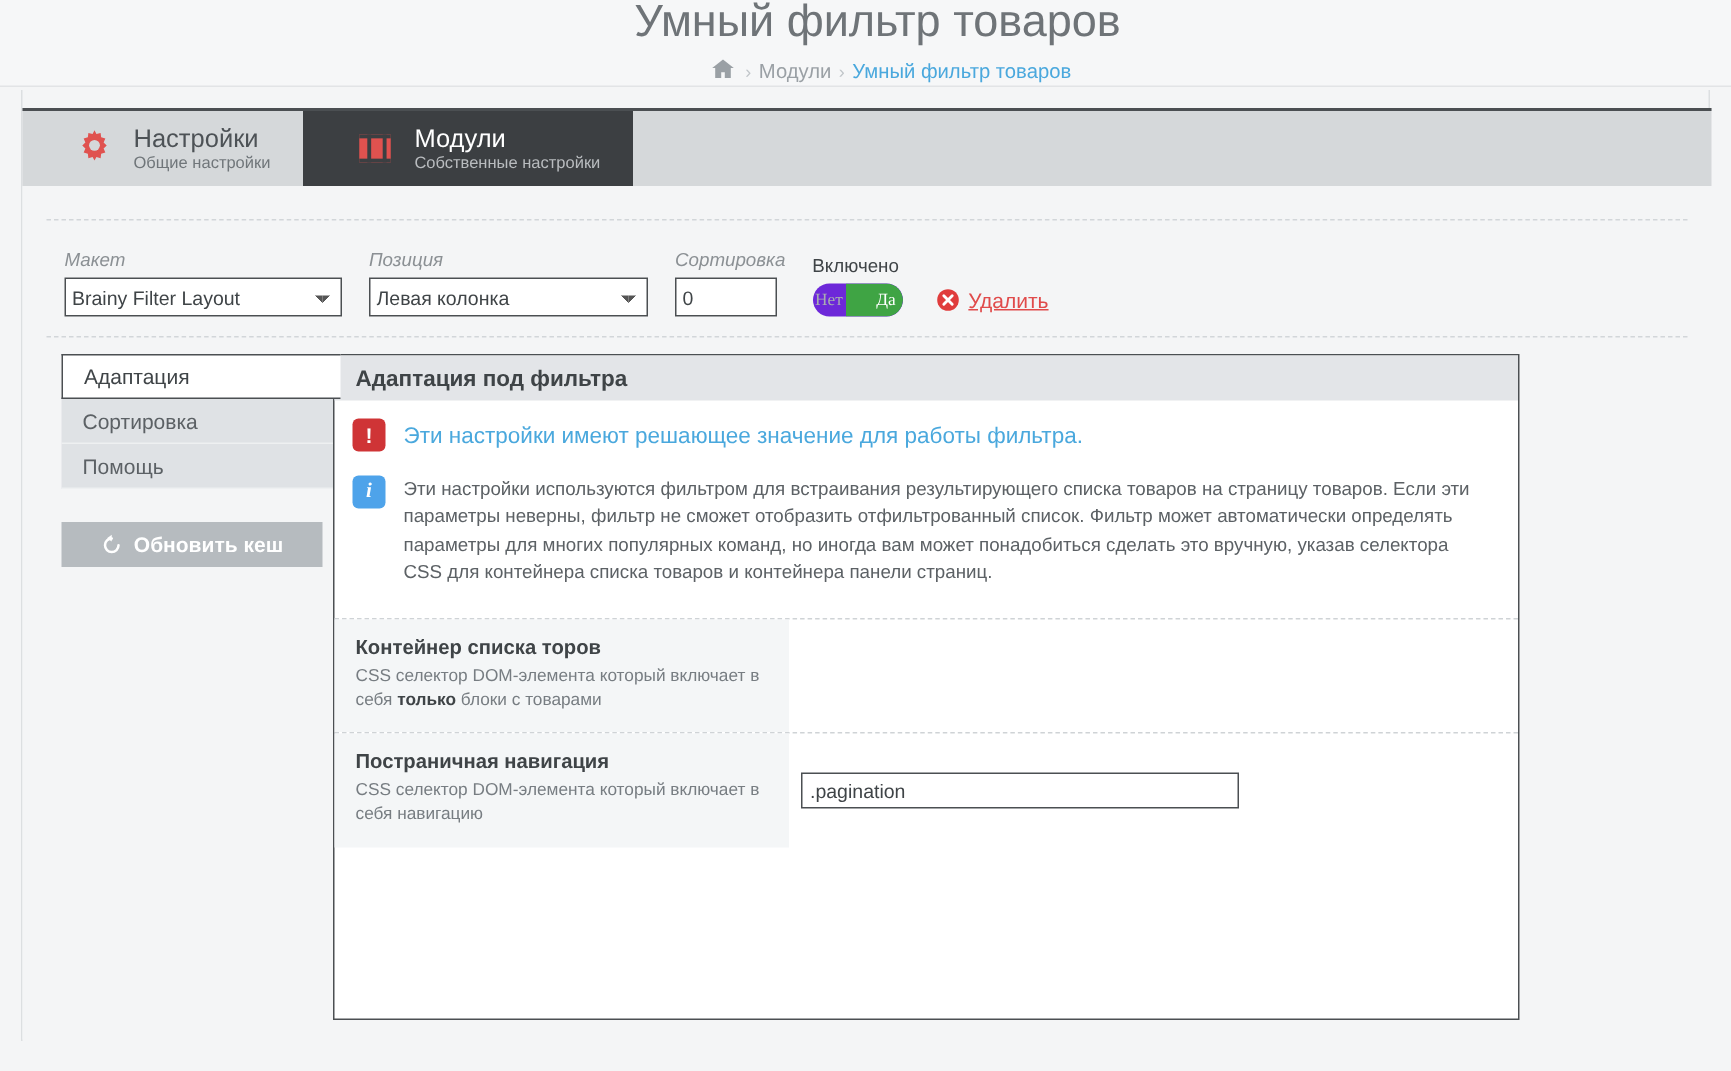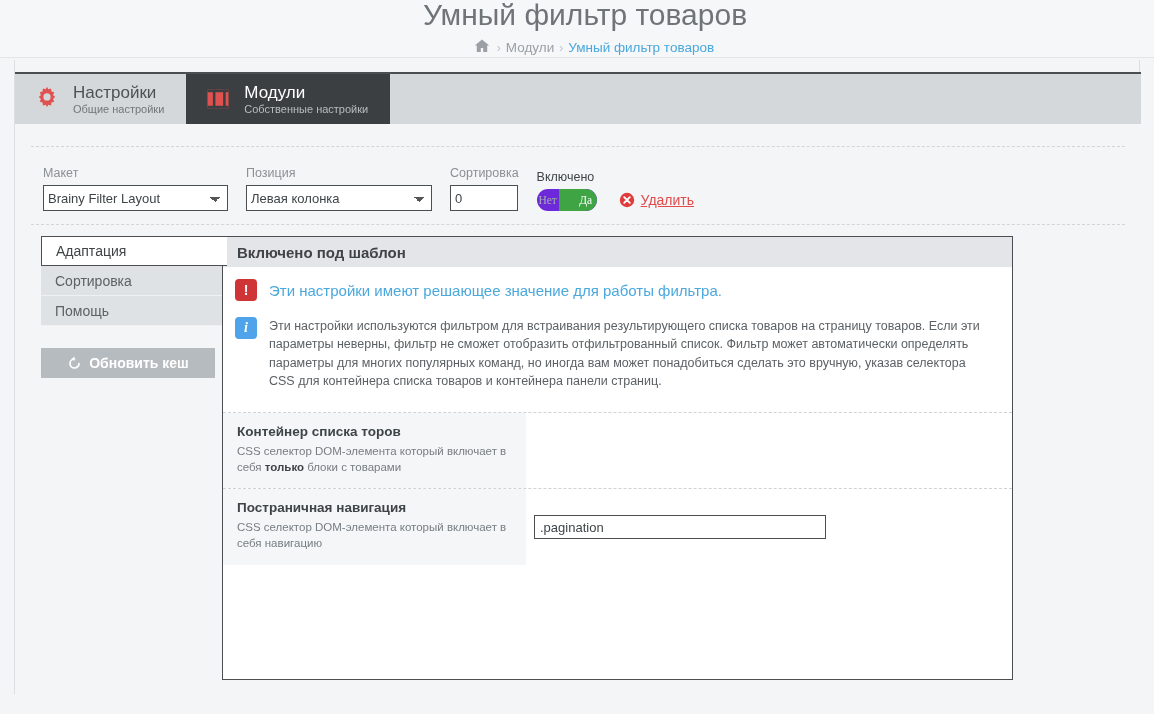--- a/index.html
+++ b/index.html
@@ -60,21 +60,21 @@
     left: 0; top: 12px;
     width: 1126px; height: 52px;
     background: #d5d8da;
     border-top: 2px solid #4b4f52;
     display: flex;
     align-items: stretch;
   }
   .tab {
     display: flex;
     align-items: center;
-    padding: 0 22px 0 18px;
+    padding: 0 22px 0 34px;
     cursor: pointer;
     user-select: none;
   }
   .tab.active { background: #3c3f42; }
   .tab-icon { width: 28px; height: 28px; margin-right: 12px; flex: none; }
   .tab-text { display: flex; flex-direction: column; justify-content: center; }
   .tab-title {
     font-size: 17px;
     color: #4d5256;
     line-height: 1.15;
@@ -108,20 +108,21 @@
     position: absolute;
     left: 28px; top: 42px;
     display: flex;
     align-items: flex-end;
   }
   .field { display: flex; flex-direction: column; margin-right: 18px; }
   .field-label {
     font-size: 12.5px;
     color: #8b9094;
     margin-bottom: 5px;
+    font-style: italic;
   }
   select.ctl, input.ctl {
     height: 26px;
     font-size: 13px;
     font-family: "Liberation Sans", sans-serif;
     color: #3f4447;
     border: 1px solid #4b4f52;
     background: #ffffff;
     padding: 0 4px;
     border-radius: 0;
@@ -445,21 +446,21 @@
           <svg width="15" height="15" viewBox="0 0 16 16" aria-hidden="true">
             <path d="M8 3.2 A4.8 4.8 0 1 0 12.8 8" stroke="#ffffff" stroke-width="1.8" fill="none" stroke-linecap="round"></path>
             <path d="M8 0.6 L8 5.4 L4.6 3.1 Z" fill="#ffffff"></path>
           </svg>
         </span>
         <span>Обновить кеш</span>
       </button>
     </div>
 
     <div class="main-panel">
-      <div class="panel-head">Включено под шаблон</div>
+      <div class="panel-head">Адаптация под фильтра</div>
 
       <div class="alert-row">
         <span class="badge danger">!</span>
         <span class="alert-strong">Эти настройки имеют решающее значение для работы фильтра.</span>
       </div>
 
       <div class="alert-row" style="padding-top:16px;padding-right:18px;">
         <span class="badge info">i</span>
         <span class="alert-text">Эти настройки используются фильтром для встраивания результирующего списка товаров на страницу товаров. Если эти параметры неверны, фильтр не сможет отобразить отфильтрованный список. Фильтр может автоматически определять параметры для многих популярных команд, но иногда вам может понадобиться сделать это вручную, указав селектора CSS для контейнера списка товаров и контейнера панели страниц.</span>
       </div>

